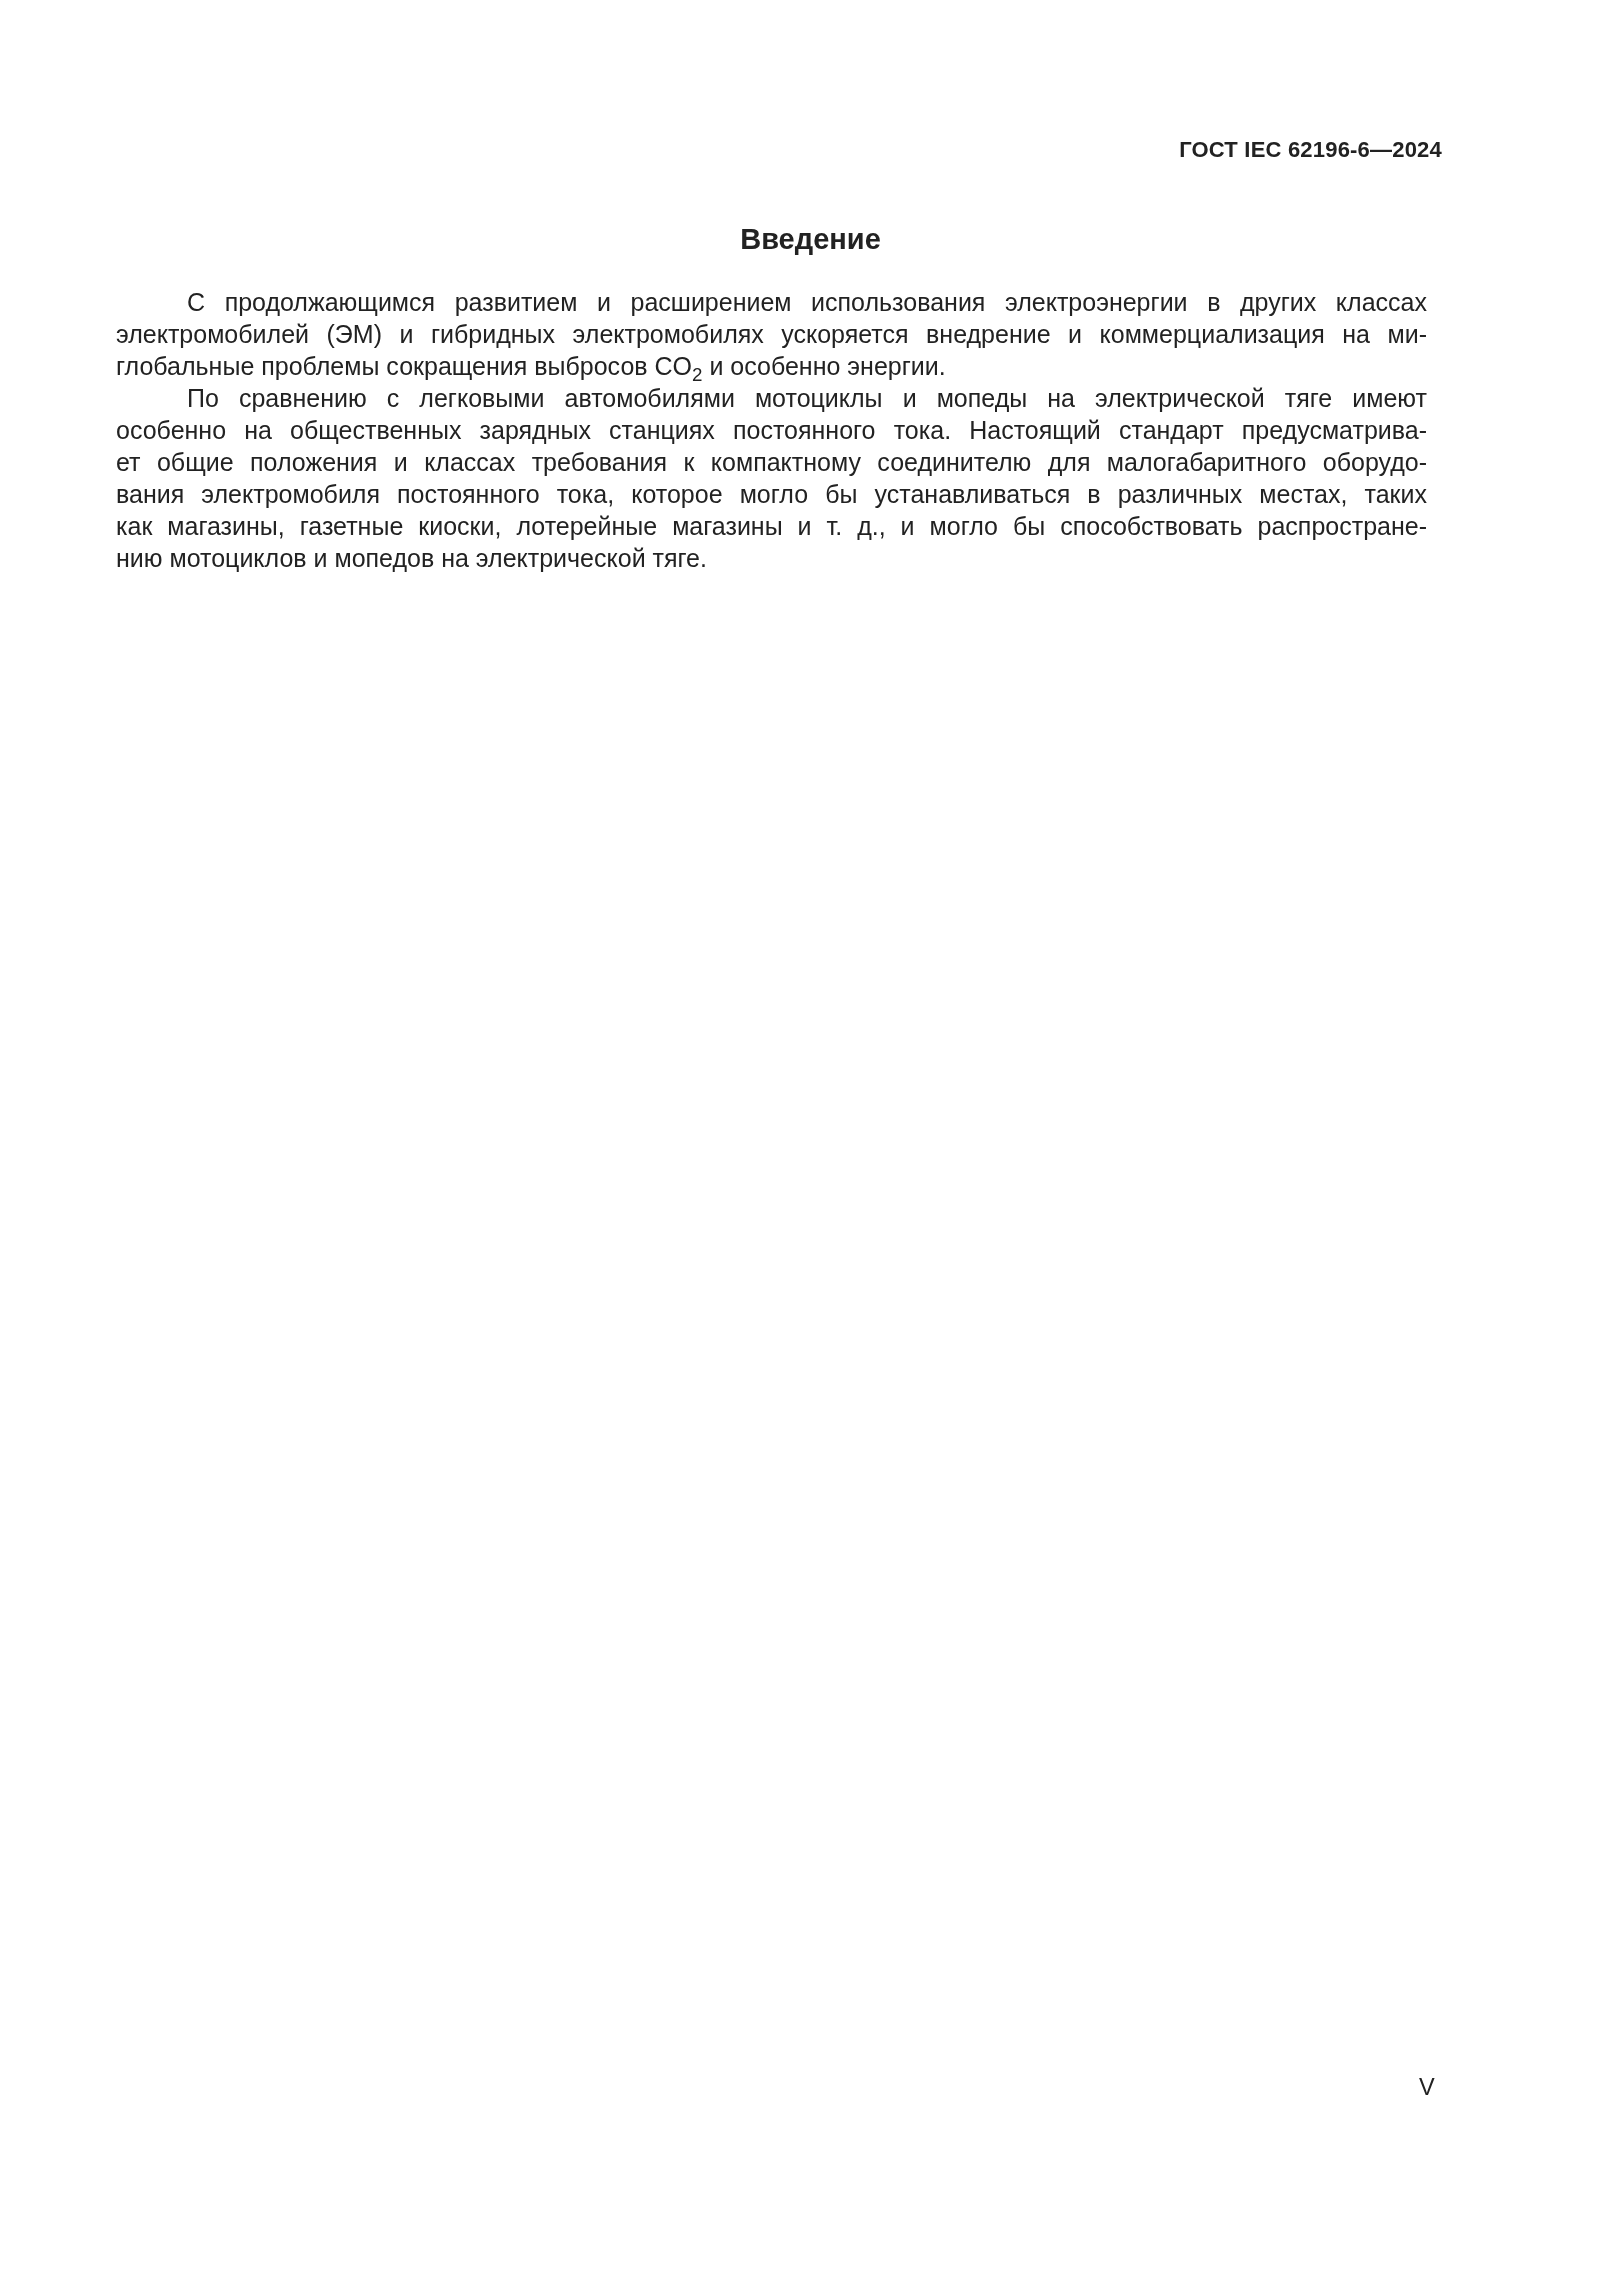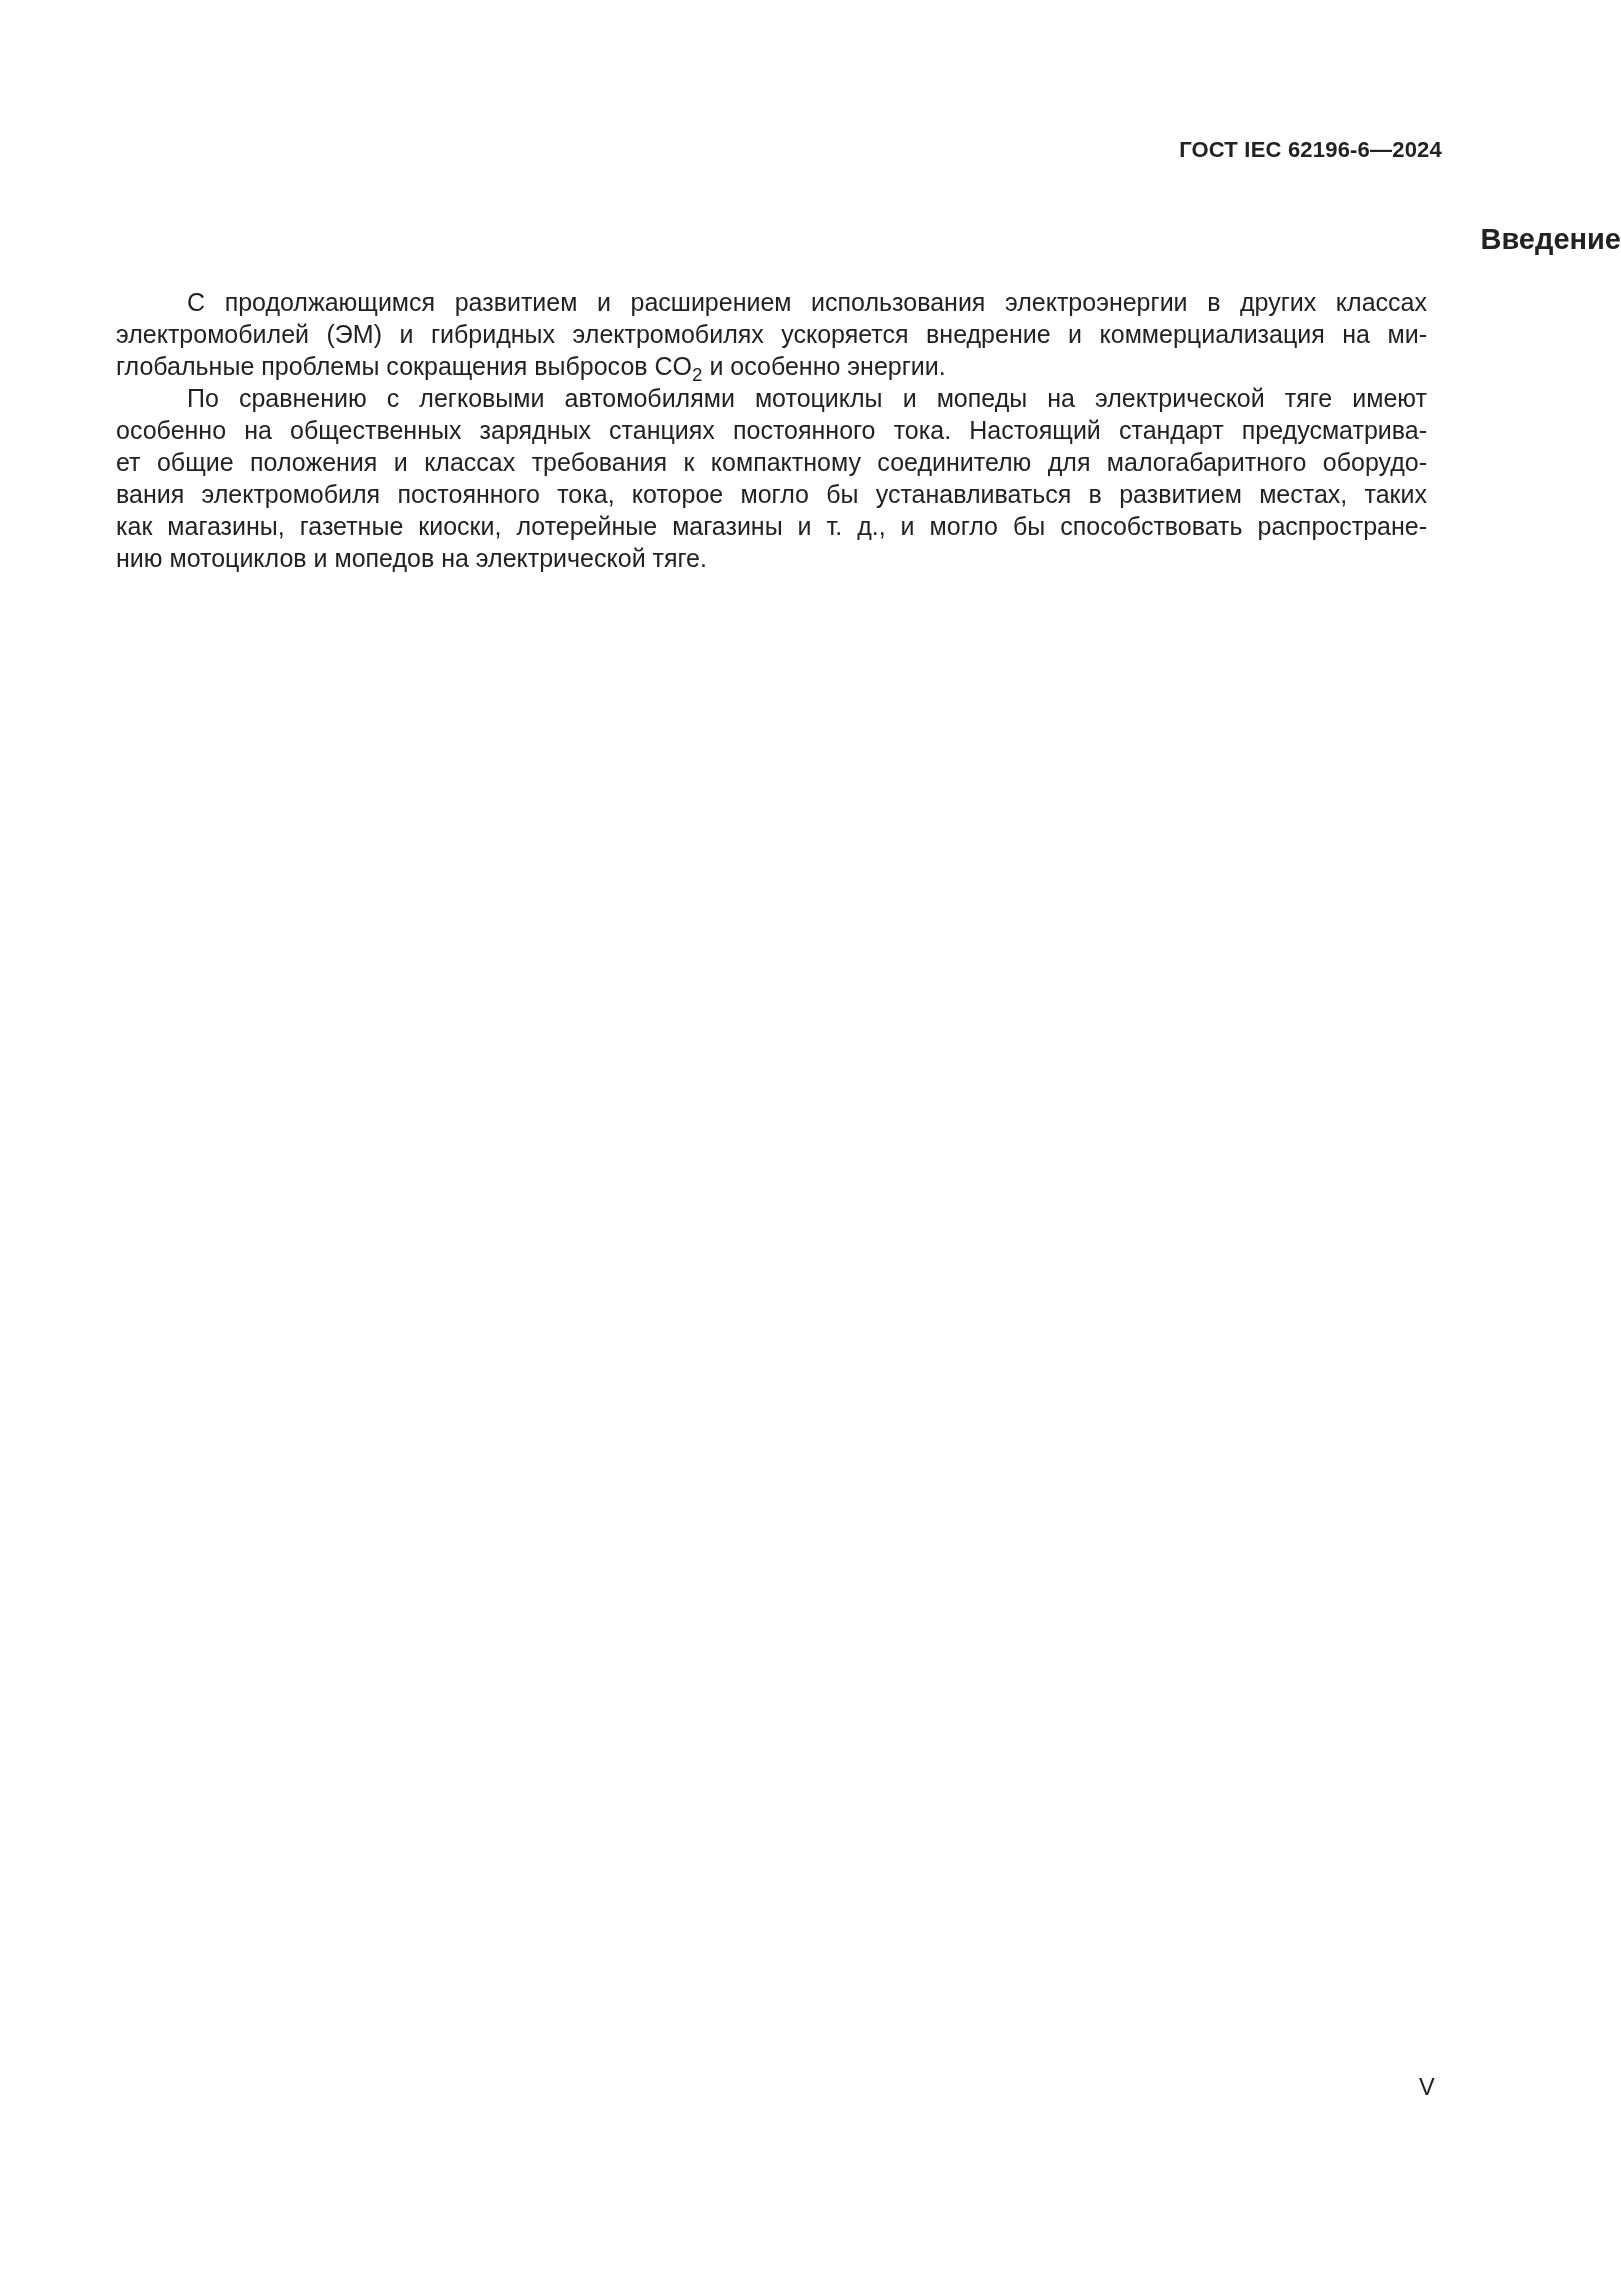--- a/index.html
+++ b/index.html
@@ -6,21 +6,21 @@
   body {
     width:1621px; height:2293px; background:#ffffff; position:relative;
     font-family:"Liberation Sans", sans-serif; color:#222222; overflow:hidden;
   }
   .header {
     position:absolute; top:137px; right:179px;
     font-size:22px; font-weight:bold; letter-spacing:0.2px;
   }
   .title {
     position:absolute; top:223px; left:0; width:100%;
-    text-align:right; font-size:29px; font-weight:bold;
+    text-align:center; font-size:29px; font-weight:bold;
   }
   .body {
     position:absolute; top:286px; left:116px; width:1311px;
     font-size:25px; line-height:32px; text-align:justify;
     font-stretch:condensed;
   }
   .line { display:block; text-align:justify; text-align-last:justify; text-indent:0; }
   .line.first { text-indent:71px; }
   .line.last { text-align-last:left; }
   sub { font-size:0.75em; vertical-align:-0.3em; line-height:0; }
@@ -38,20 +38,20 @@
 <div class="body">
   <div>
     <span class="line first">С продолжающимся развитием и расширением использования электроэнергии в других классах</span>
     <span class="line">электромобилей (ЭМ) и гибридных электромобилях ускоряется внедрение и коммерциализация на ми-</span>
     <span class="line last"><span>глобальные проблемы сокращения выбросов CO</span><sub>2</sub><span> и особенно энергии.</span></span>
   </div>
   <div>
     <span class="line first">По сравнению с легковыми автомобилями мотоциклы и мопеды на электрической тяге имеют</span>
     <span class="line">особенно на общественных зарядных станциях постоянного тока. Настоящий стандарт предусматрива-</span>
     <span class="line">ет общие положения и классах требования к компактному соединителю для малогабаритного оборудо-</span>
-    <span class="line">вания электромобиля постоянного тока, которое могло бы устанавливаться в развитием местах, таких</span>
+    <span class="line">вания электромобиля постоянного тока, которое могло бы устанавливаться в различных местах, таких</span>
     <span class="line">как магазины, газетные киоски, лотерейные магазины и т. д., и могло бы способствовать распростране-</span>
     <span class="line last">нию мотоциклов и мопедов на электрической тяге.</span>
   </div>
 </div>
 
 <div class="page-num">V</div>
 
 
 </body></html>

